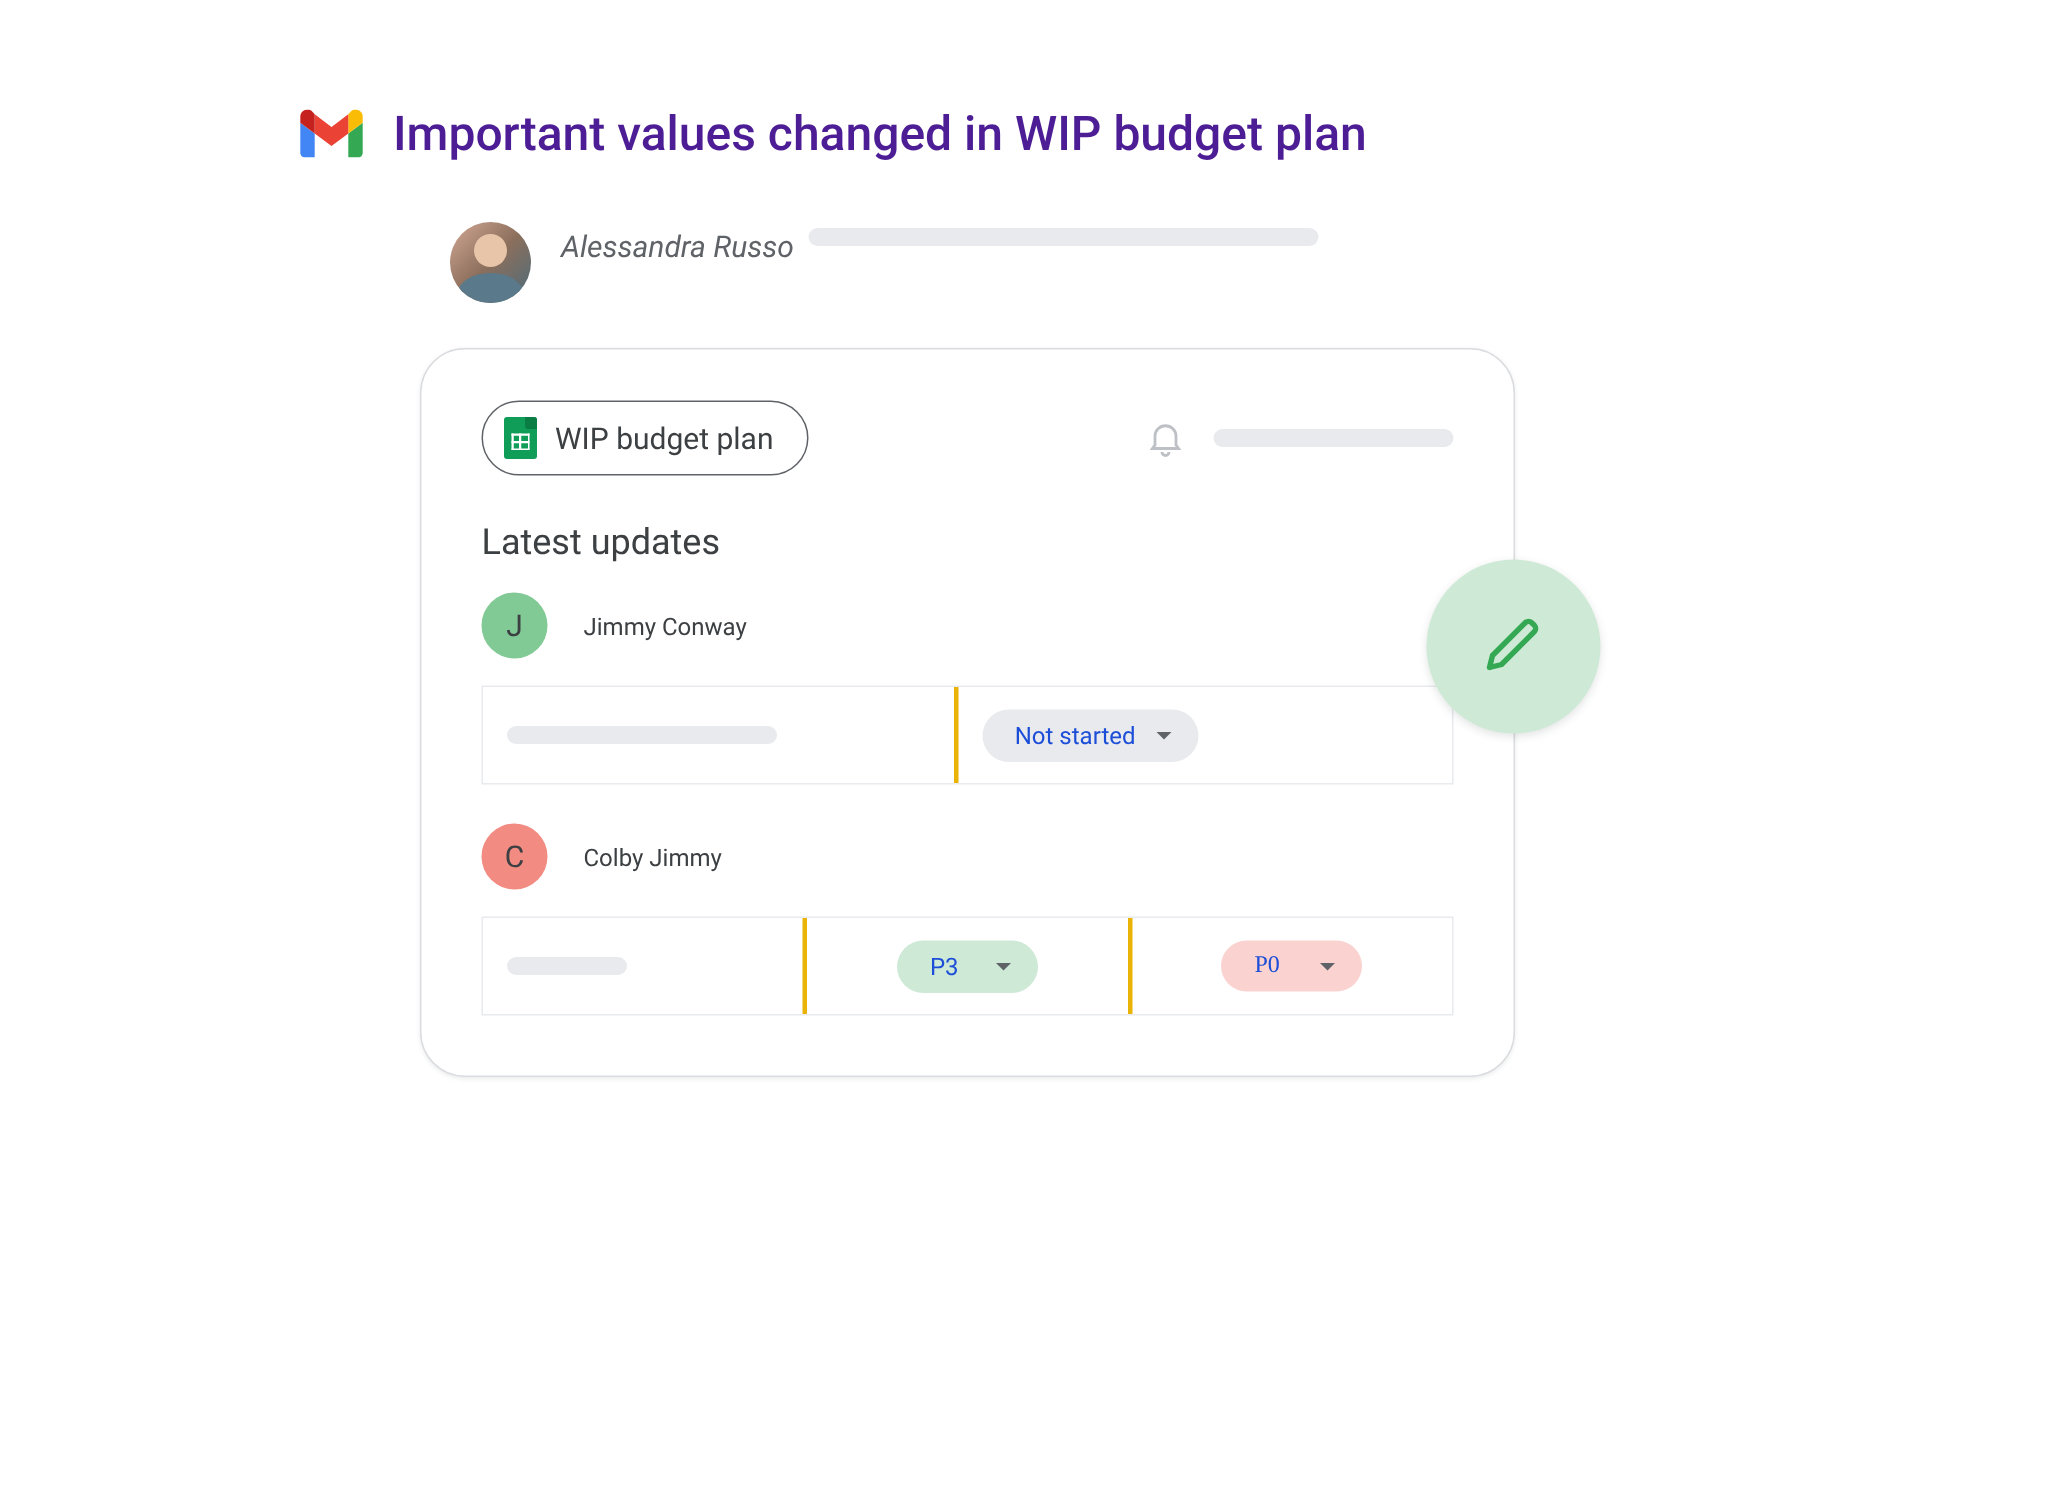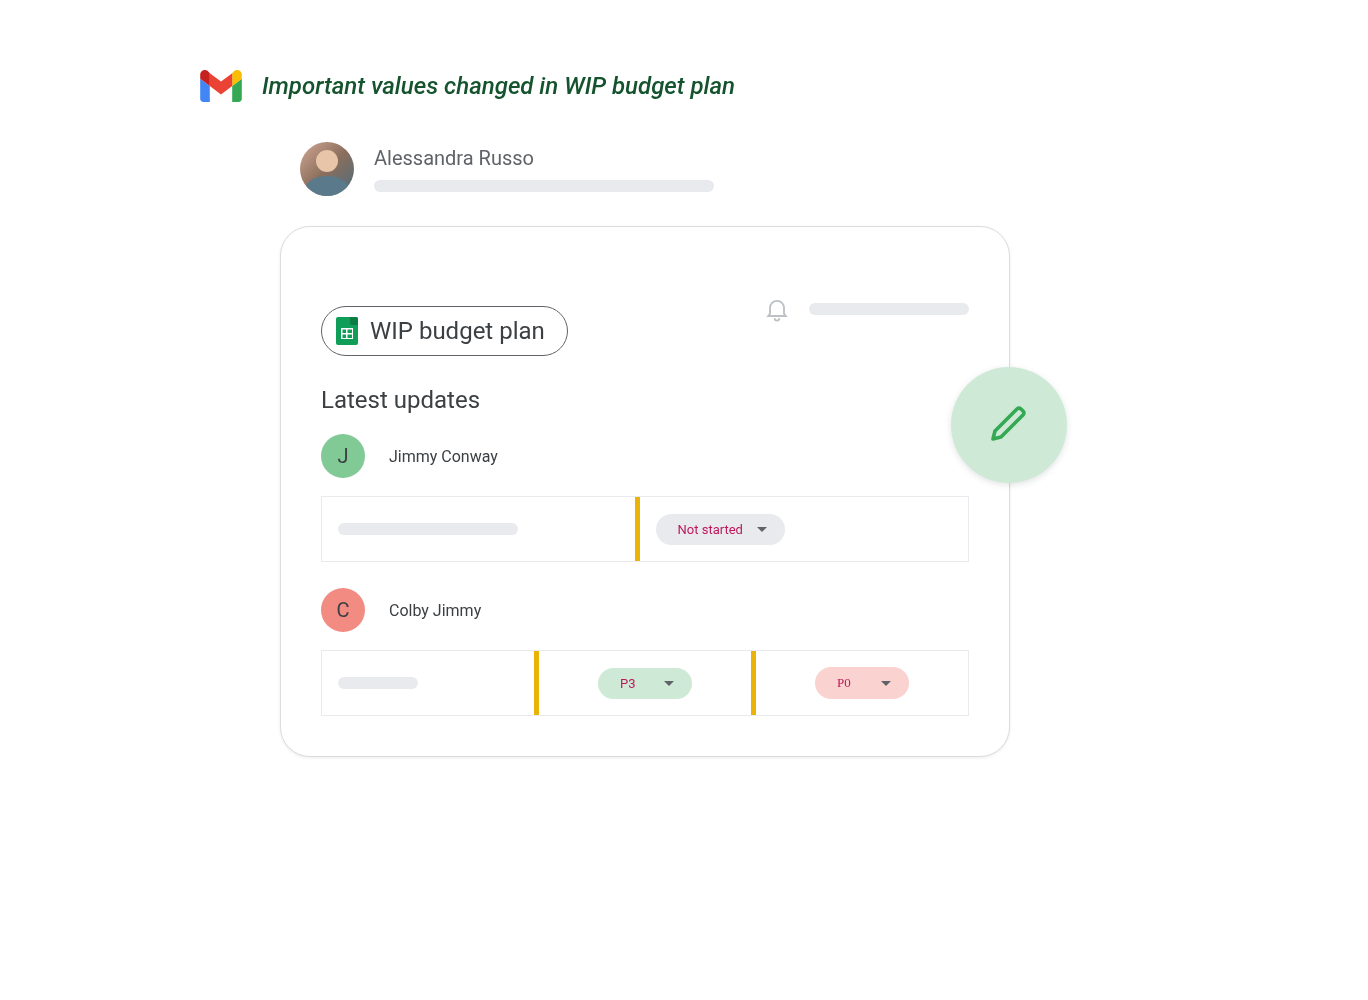--- a/index.html
+++ b/index.html
@@ -22,24 +22,23 @@
     align-items: center;
     gap: 20px;
     margin-bottom: 40px;
   }
   .gmail-logo {
     width: 42px;
     height: 32px;
     position: relative;
   }
   .subject {
-    font-size: 24px;
+    font-size: 32px;
     font-weight: 500;
-    color: #14532d;
-    font-style: italic;
+    color: #4c1d95;
   }
   .sender-row {
     display: flex;
     align-items: flex-start;
     gap: 20px;
     margin-left: 100px;
     margin-bottom: 30px;
   }
   .avatar-photo {
     width: 54px;
@@ -67,23 +66,24 @@
     bottom: -8px;
     left: 50%;
     transform: translateX(-50%);
     width: 44px;
     height: 28px;
     background: #5a7a8c;
     border-radius: 50% 50% 0 0;
   }
   .sender-info {
     display: flex;
-    flex-direction: column;
+    flex-direction: row;
     gap: 10px;
     padding-top: 4px;
+    font-style: italic;
   }
   .sender-name {
     font-size: 20px;
     color: #5f6368;
     font-weight: 400;
   }
   .placeholder-bar {
     background: #e8eaed;
     border-radius: 6px;
   }
@@ -108,23 +108,22 @@
     justify-content: space-between;
     margin-bottom: 30px;
   }
   .chip {
     display: inline-flex;
     align-items: center;
     gap: 12px;
     border: 1px solid #5f6368;
     border-radius: 999px;
     padding: 10px 22px 10px 14px;
-    font-size: 24px;
+    font-size: 20px;
     color: #3c4043;
-    margin-top: 45px;
   }
   .sheets-icon {
     width: 22px;
     height: 28px;
     background: #0f9d58;
     border-radius: 2px;
     position: relative;
     flex-shrink: 0;
   }
   .sheets-icon::before {
@@ -185,34 +184,34 @@
 
   .grid-row {
     display: flex;
     border: 1px solid #e8eaed;
   }
   .grid-cell {
     flex: 1;
     min-height: 64px;
     display: flex;
     align-items: center;
-    border-right: 5px solid #eab308;
+    border-right: 3px solid #eab308;
     padding: 12px 0;
   }
   .grid-cell:last-child { border-right: none; }
   .grid-cell.centered { justify-content: center; }
 
   .pill {
     display: inline-flex;
     align-items: center;
     gap: 14px;
     border-radius: 999px;
     padding: 8px 18px 8px 22px;
-    font-size: 13px;
-    color: #be185d;
+    font-size: 16px;
+    color: #1d4ed8;
   }
   .pill-grey { background: #e8eaed; }
   .pill-green { background: #ceead6; }
   .pill-red { background: #fad2cf; font-family: Liberation Serif, serif; }
   .caret {
     width: 0; height: 0;
     border-left: 5px solid transparent;
     border-right: 5px solid transparent;
     border-top: 5px solid #5f6368;
   }

